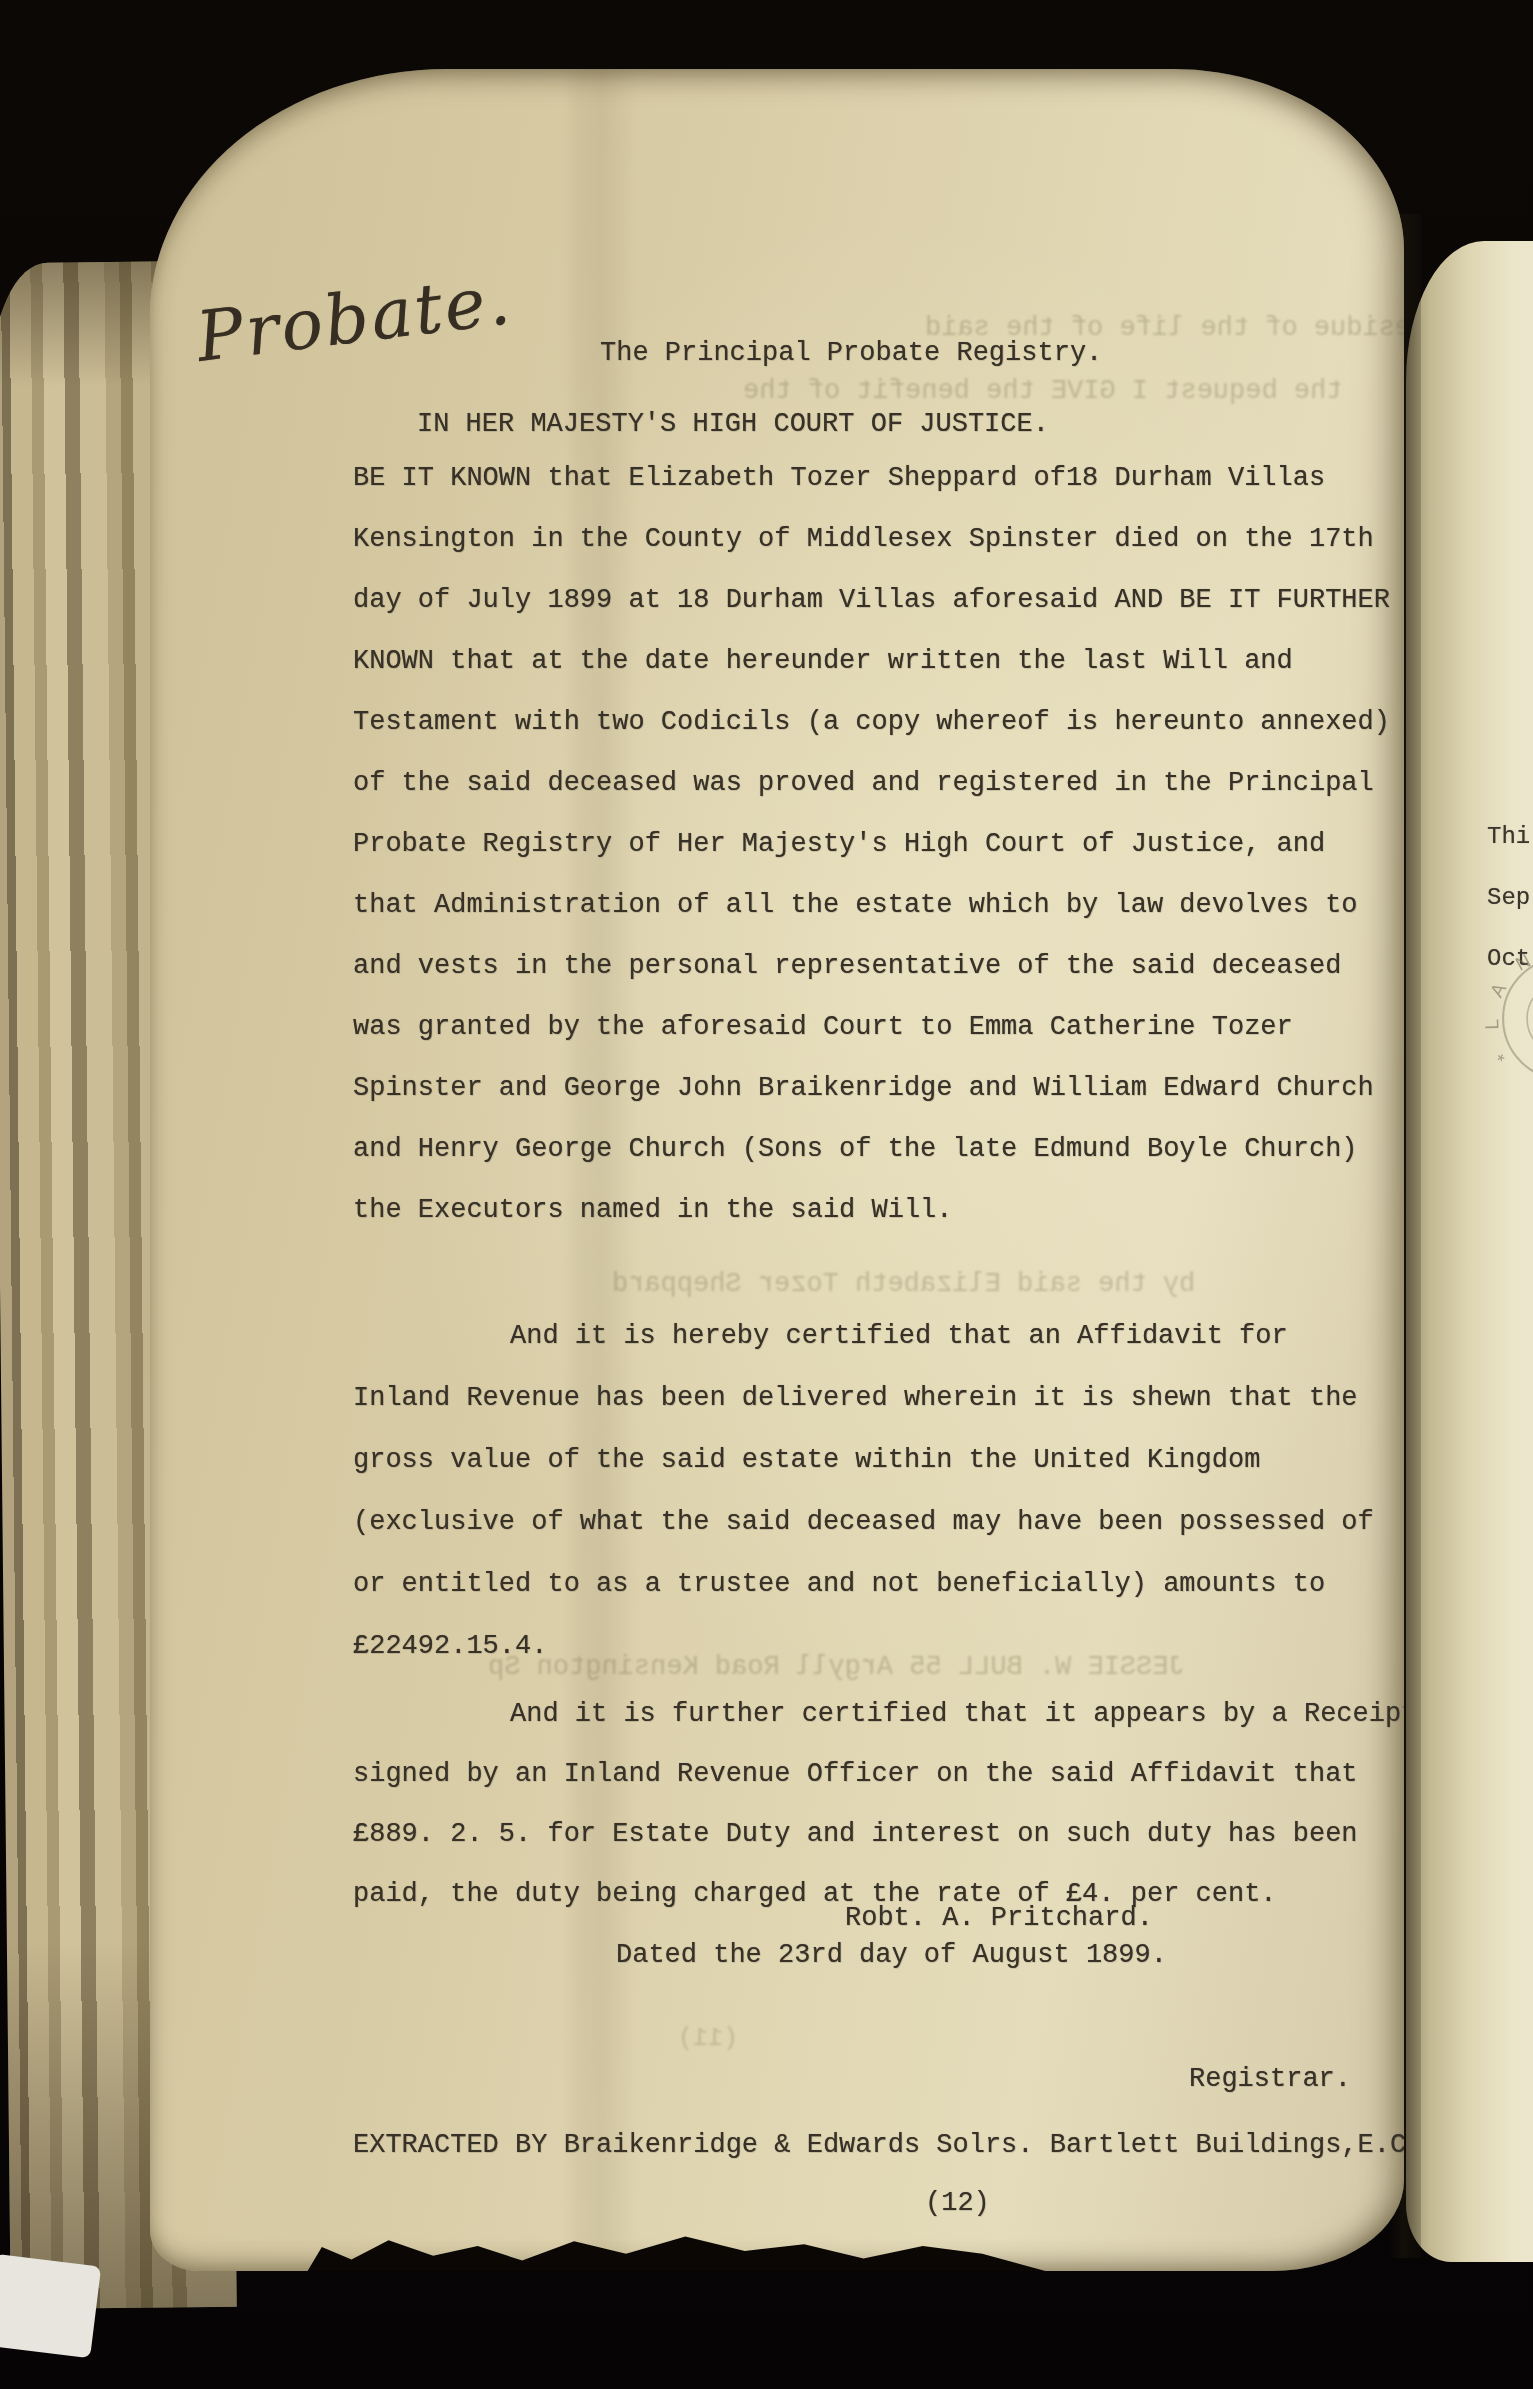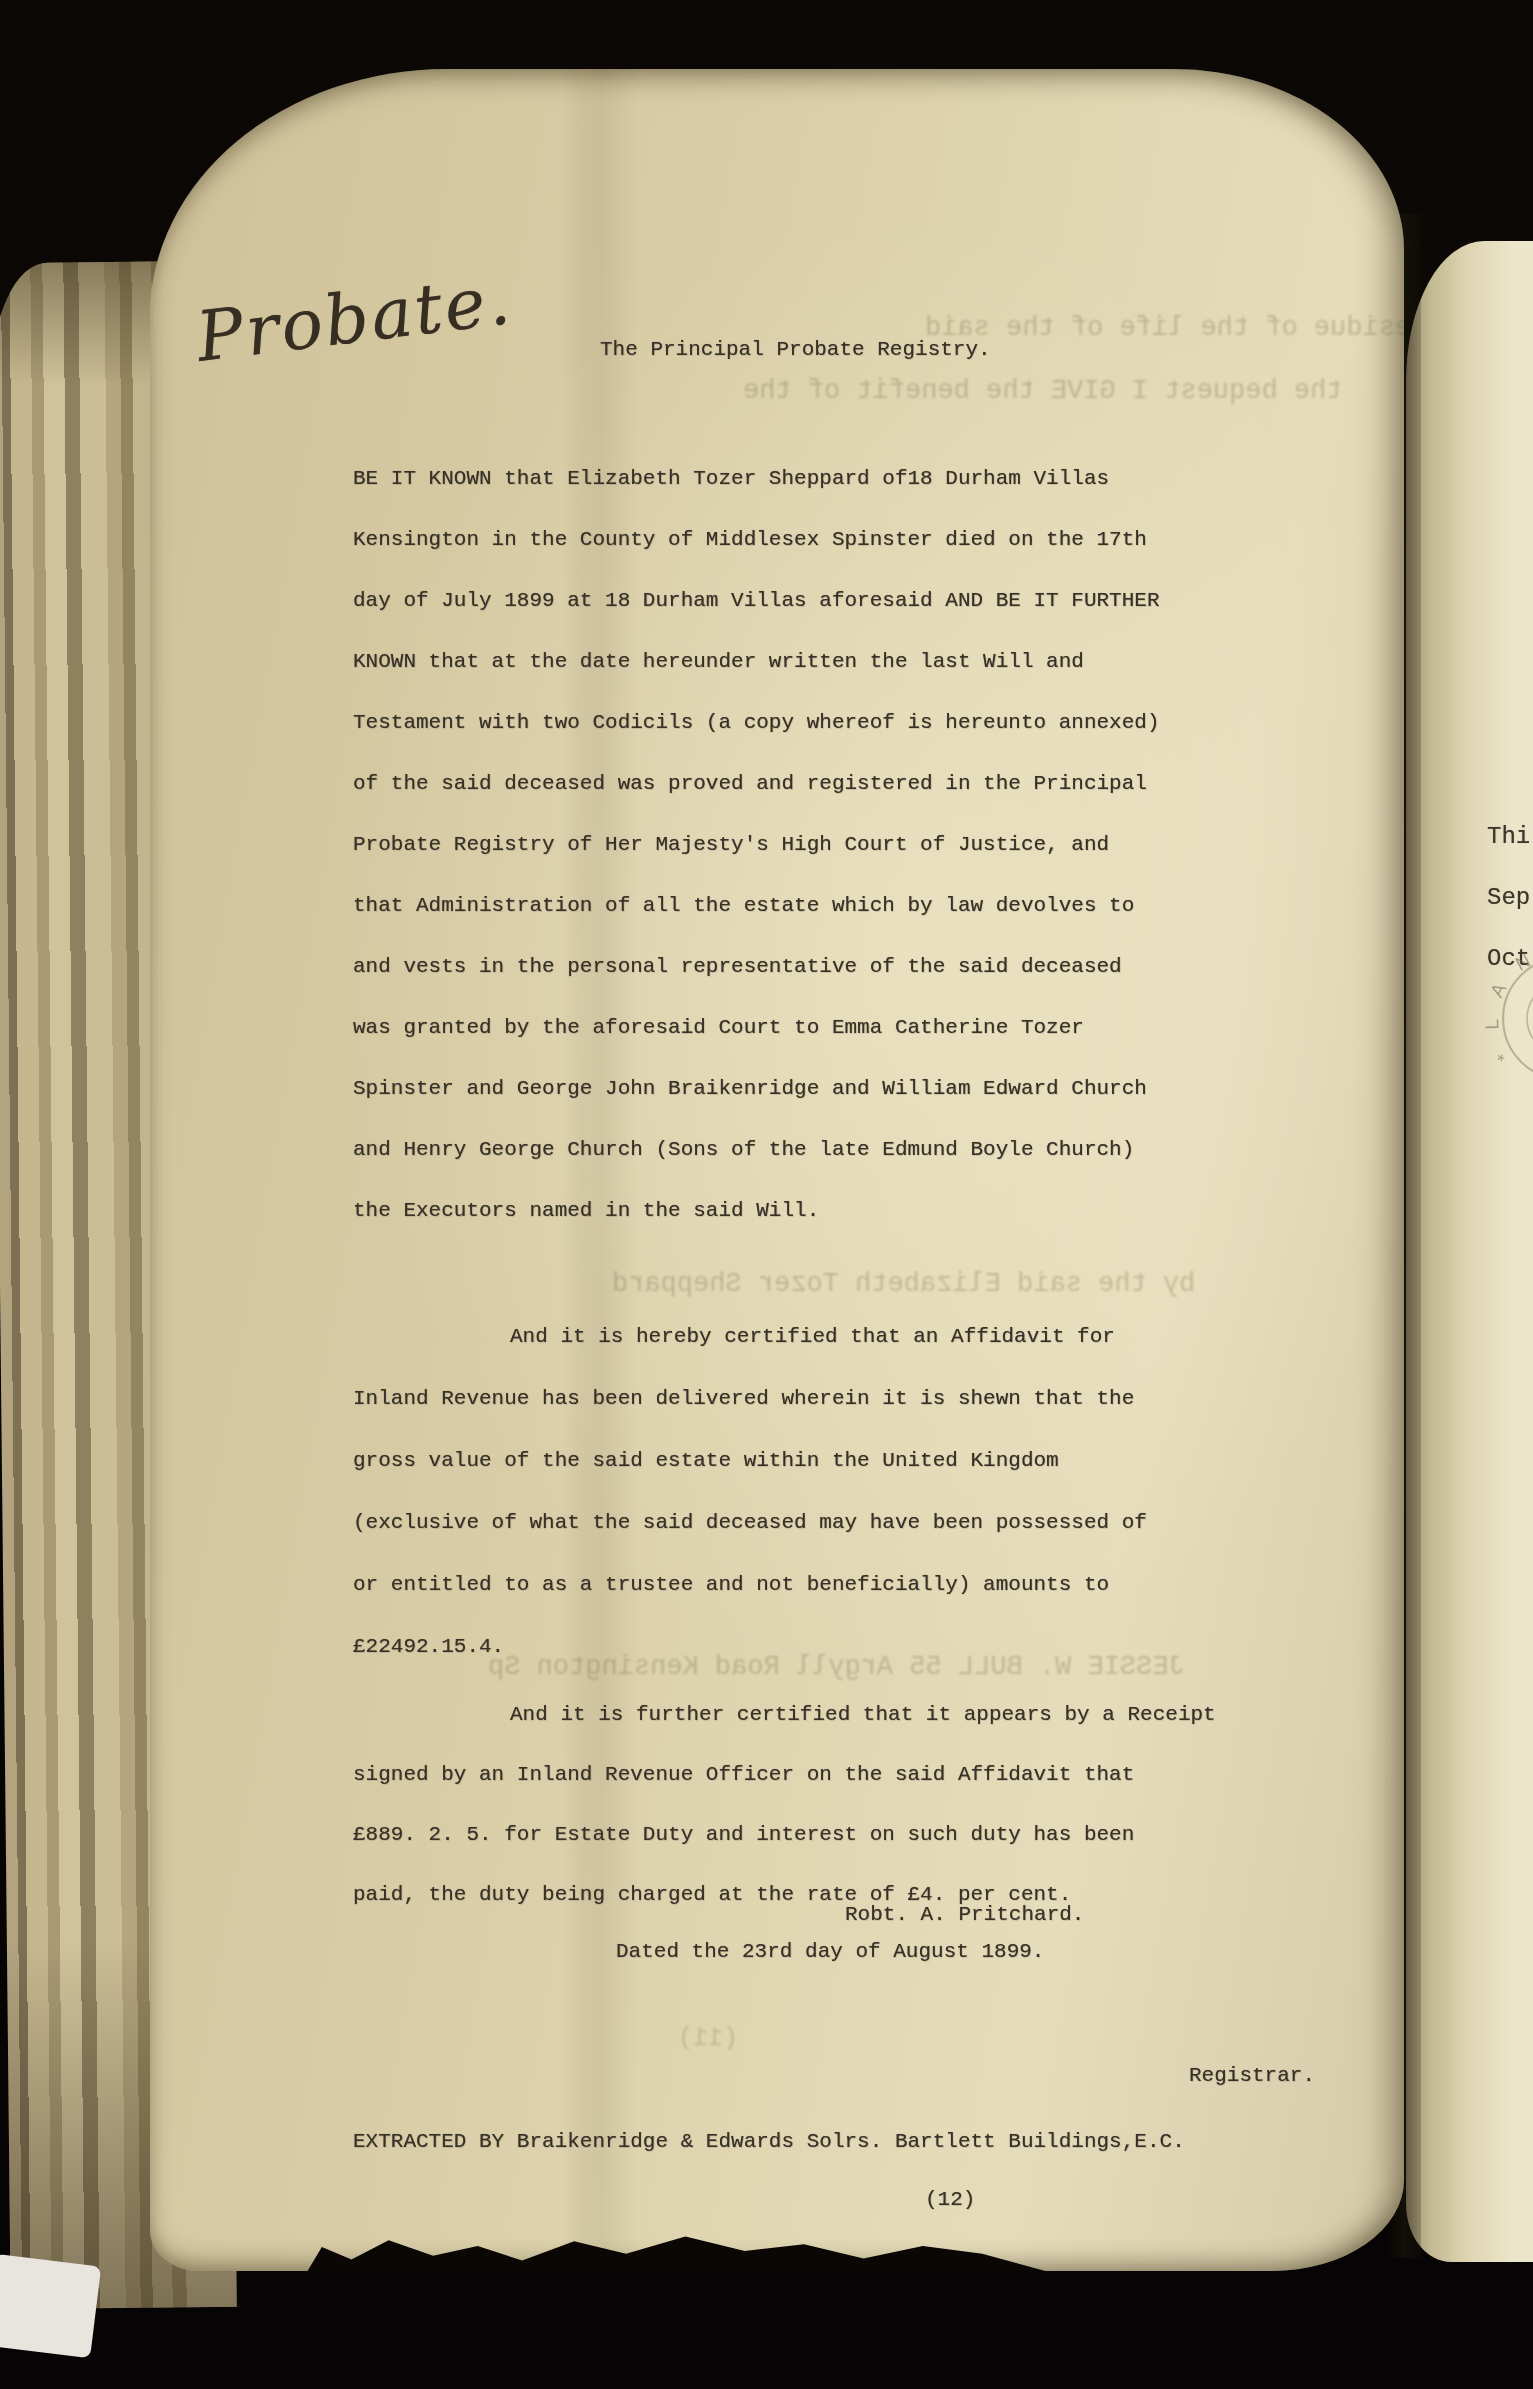--- a/index.html
+++ b/index.html
@@ -52,21 +52,21 @@
       radial-gradient(ellipse 783px 1030px at 60% 40%,rgba(255,250,225,.30),rgba(0,0,0,0) 72%),
       linear-gradient(100deg,#cfc29a,#d8cca6 34%,#e0d6b2 58%,#e5dcbb 75%,#d8cead 95%);
     background-color:#d8cca6;
     border-radius:297px 231px 132px 49px / 247px 181px 91px 41px;
     box-shadow:
       inset -25px 0 35px -13px rgba(90,78,48,.58),
       inset 0 20px 28px -15px rgba(70,58,32,.52),
       inset 15px 0 26px -18px rgba(90,78,48,.35),
       inset 0 -21.4px 26px -16.5px rgba(70,58,32,.48);
   }
-  .typed{position:absolute;font-size:21px;color:#373128;white-space:pre;
+  .typed{position:absolute;font-size:27px;color:#373128;white-space:pre;
     text-shadow:0 0 0.8px rgba(55,47,35,.55),0.8px 0.8px 0 rgba(55,47,35,.12);}
   .para{left:203px;width:1236px;}
   .tline{height:var(--lh,61px);line-height:33px;}
   .indent-first .tline:first-child{padding-left:157px;}
   .annotation{
     position:absolute;left:46px;top:209px;
     font-family:"DejaVu Serif","Liberation Serif",serif;font-style:italic;
     font-size:69px;letter-spacing:2.5px;color:#372e23;transform:rotate(-7deg);
     text-shadow:0 0 0.8px rgba(40,32,20,.5);
   }
@@ -106,20 +106,21 @@
 
   <div class="ghost" style="left:775px;top:244px;">for the residue of the life of the said</div>
   <div class="ghost" style="left:593px;top:307px;">the bequest I GIVE the benefit of the</div>
   <div class="ghost" style="left:462px;top:1200px;">by the said Elizabeth Tozer Sheppard</div>
   <div class="ghost" style="left:338px;top:1583px;">JESSIE W. BULL 55 Argyll Road Kensington Sp</div>
   <div class="ghost small" style="left:528px;top:1955px;">(11)</div>
 
   <div class="annotation">Probate.</div>
 
   <div class="typed" style="left:450px;top:269px;">The Principal Probate Registry.</div>
+  <div class="typed" style="left:267px;top:340px;">IN HER MAJESTY'S HIGH COURT OF JUSTICE.</div>
 
   <div class="typed para" style="top:393px;--lh:61px;"><div class="tline">BE IT KNOWN that Elizabeth Tozer Sheppard of18 Durham Villas</div><div class="tline">Kensington in the County of Middlesex Spinster died on the 17th</div><div class="tline">day of July 1899 at 18 Durham Villas aforesaid AND BE IT FURTHER</div><div class="tline">KNOWN that at the date hereunder written the last Will and</div><div class="tline">Testament with two Codicils (a copy whereof is hereunto annexed)</div><div class="tline">of the said deceased was proved and registered in the Principal</div><div class="tline">Probate Registry of Her Majesty's High Court of Justice, and</div><div class="tline">that Administration of all the estate which by law devolves to</div><div class="tline">and vests in the personal representative of the said deceased</div><div class="tline">was granted by the aforesaid Court to Emma Catherine Tozer</div><div class="tline">Spinster and George John Braikenridge and William Edward Church</div><div class="tline">and Henry George Church (Sons of the late Edmund Boyle Church)</div><div class="tline">the Executors named in the said Will.</div></div>
   <div class="typed para indent-first" style="top:1251px;--lh:62px;"><div class="tline">And it is hereby certified that an Affidavit for</div><div class="tline">Inland Revenue has been delivered wherein it is shewn that the</div><div class="tline">gross value of the said estate within the United Kingdom</div><div class="tline">(exclusive of what the said deceased may have been possessed of</div><div class="tline">or entitled to as a trustee and not beneficially) amounts to</div><div class="tline">£22492.15.4.</div></div>
   <div class="typed para indent-first" style="top:1629px;--lh:60px;"><div class="tline">And it is further certified that it appears by a Receipt</div><div class="tline">signed by an Inland Revenue Officer on the said Affidavit that</div><div class="tline">£889. 2. 5. for Estate Duty and interest on such duty has been</div><div class="tline">paid, the duty being charged at the rate of £4. per cent.</div></div>
 
   <div class="typed" style="left:466px;top:1871px;text-align:right;">Dated the 23rd day of August 1899.</div>
   <div class="typed" style="left:695px;top:1834px;text-align:center;">Robt. A. Pritchard.</div>
   <div class="typed" style="left:1015px;top:1995px;margin-left:24px;">Registrar.</div>
   <div class="typed" style="left:203px;top:2061px;">EXTRACTED BY Braikenridge &amp; Edwards Solrs. Bartlett Buildings,E.C.</div>
   <div class="typed" style="left:763px;top:2119px;margin-left:12px;">(12)</div>

